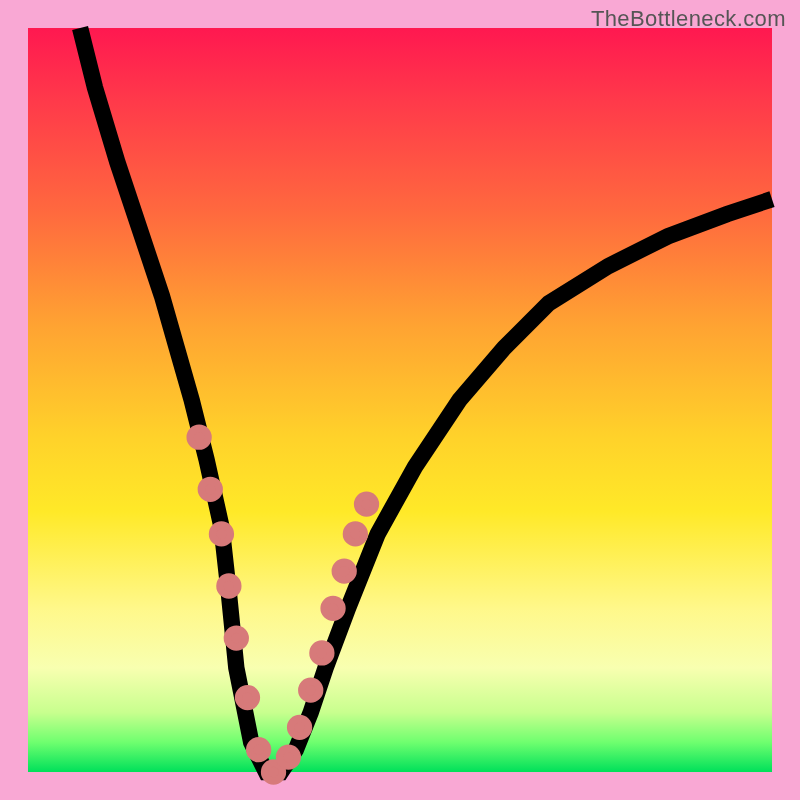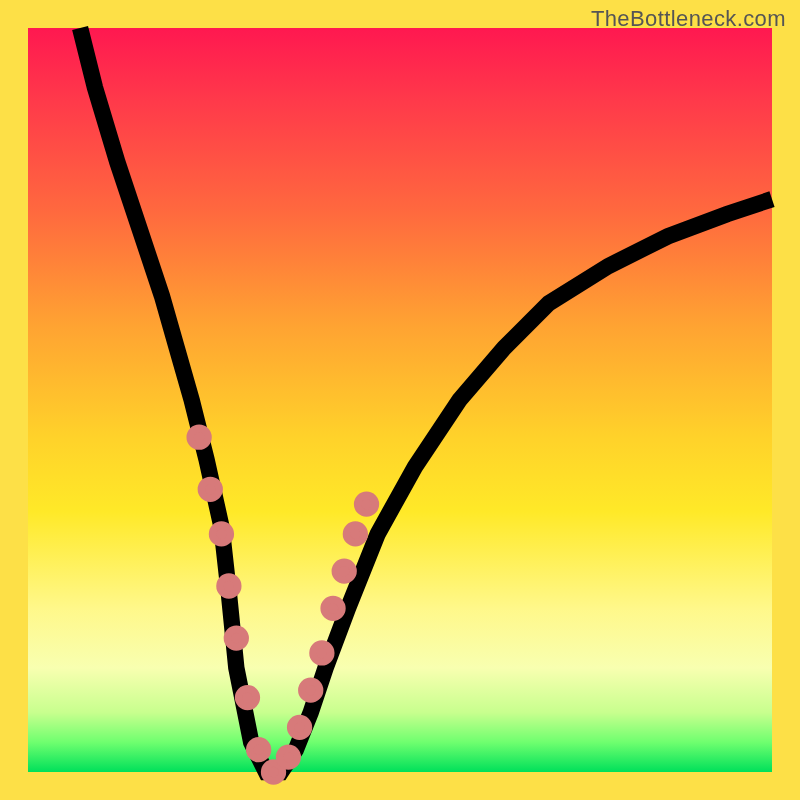--- a/index.html
+++ b/index.html
@@ -8,21 +8,21 @@
     width: 800px;
     height: 800px;
     background: #000;
     overflow: hidden;
     font-family: Arial, Helvetica, sans-serif;
   }
   .frame {
     position: relative;
     width: 800px;
     height: 800px;
-    background: #fde047;
+    background: #f9a8d4;
   }
   .watermark {
     position: absolute;
     top: 6px;
     right: 14px;
     color: #555;
     font-size: 22px;
     letter-spacing: 0.4px;
     z-index: 5;
     user-select: none;

